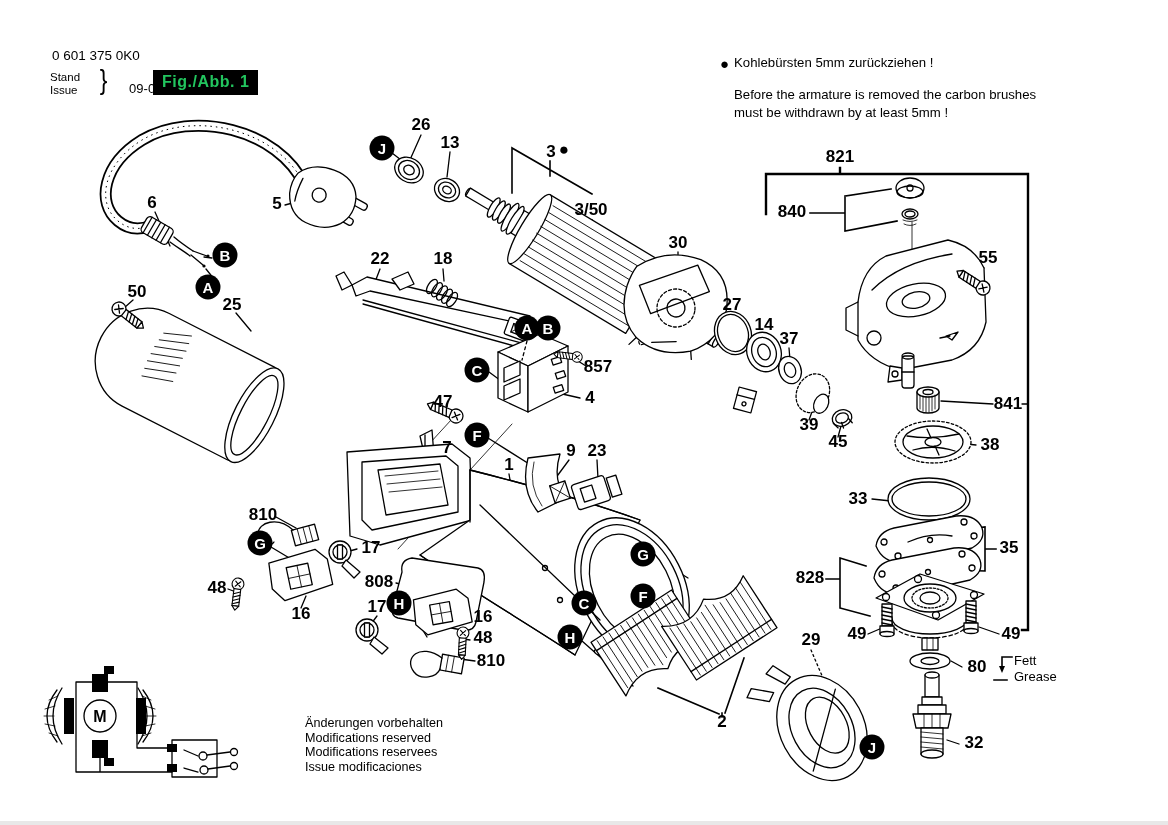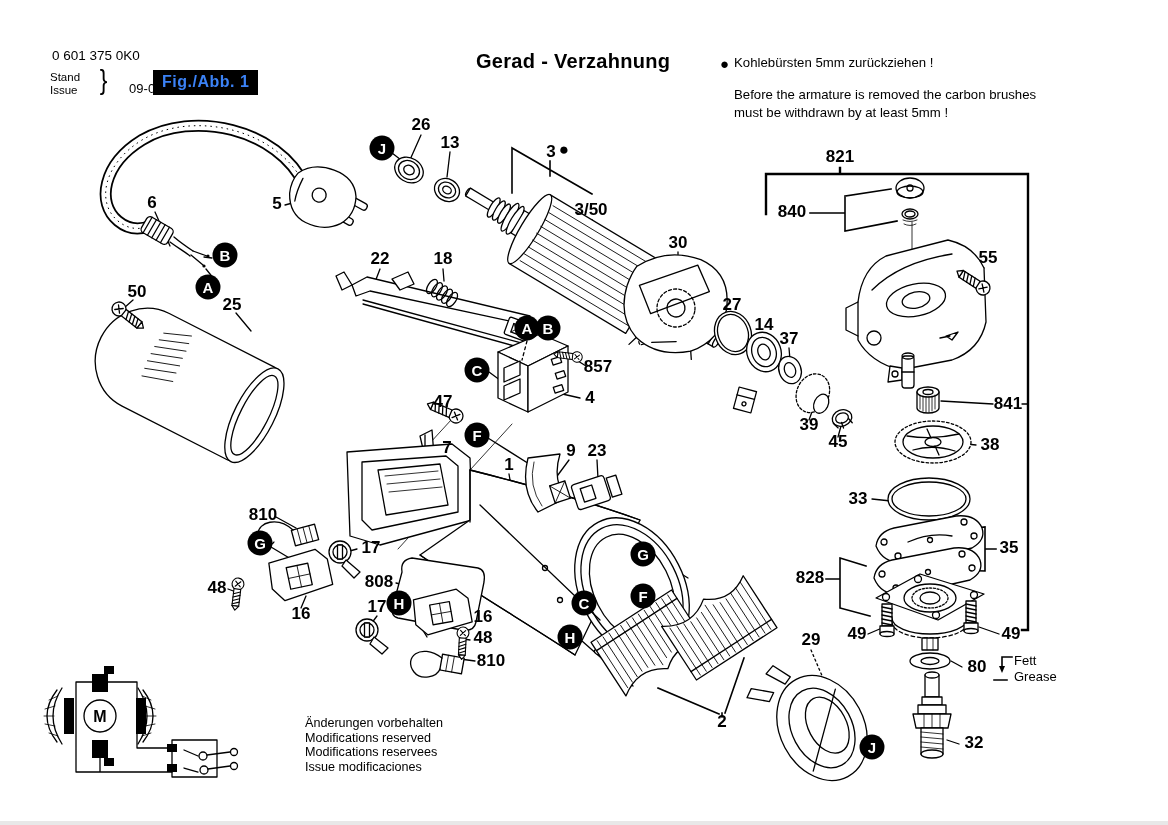--- a/index.html
+++ b/index.html
@@ -5,21 +5,21 @@
   html,body{margin:0;padding:0;background:#e8e8e8;}
   .page{position:relative;width:1168px;height:821px;background:#ffffff;
         font-family:"Liberation Sans",sans-serif;color:#000;overflow:hidden;}
   .page svg{position:absolute;left:0;top:0;}
   
   .partno{position:absolute;left:52px;top:48px;font-size:13.5px;}
   .rev{position:absolute;left:50px;top:65px;display:flex;align-items:flex-end;gap:18px;}
   .revlabels{font-size:11.5px;line-height:12.5px;}
   .brace{font-size:27px;font-weight:400;margin:0 3px 0 1px;transform:scaleX(.85);}
   .revdate{font-size:13px;}
-  .figbadge{position:absolute;left:153px;top:70px;background:#000;color:#3b82f6;
+  .figbadge{position:absolute;left:153px;top:70px;background:#000;color:#22c55e;
             font-weight:bold;font-size:16px;padding:3px 9px 4px;letter-spacing:.5px;}
   .title{position:absolute;left:476px;top:50px;font-size:20px;font-weight:bold;margin:0;letter-spacing:.3px;}
   .notice{position:absolute;left:720px;top:54px;font-size:13.2px;line-height:18.5px;display:flex;}
   .bullet{font-size:15px;margin-right:5px;line-height:19px;}
   .nlines div{white-space:nowrap;}
   .nlines .gap{margin-top:13px;}
   .footer{position:absolute;left:305px;top:716px;font-size:12.6px;line-height:14.7px;}
   
   .s{fill:none;stroke:#000;stroke-width:1.3;stroke-linecap:round;stroke-linejoin:round;}
   .w{fill:#fff;stroke:#000;stroke-width:1.3;stroke-linecap:round;stroke-linejoin:round;}
@@ -42,21 +42,20 @@
     <div class="revlabels">
       <div>Stand</div>
       <div>Issue</div>
     </div>
     <div class="brace">}</div>
     <div class="revdate">09-08-19</div>
   </div>
 
   <div class="figbadge">Fig./Abb. 1</div>
 
-  <h1 class="title">Gerad - Verzahnung</h1>
 
   <div class="notice">
     <span class="bullet">●</span>
     <div class="nlines">
       <div>Kohlebürsten 5mm zurückziehen !</div>
       <div class="gap">Before the armature is removed the carbon brushes</div>
       <div>must be withdrawn by at least 5mm !</div>
     </div>
   </div>
 

